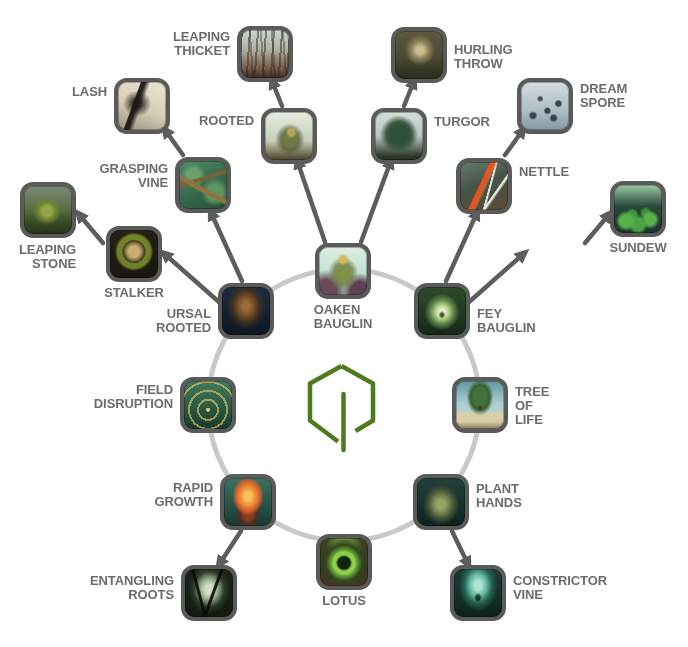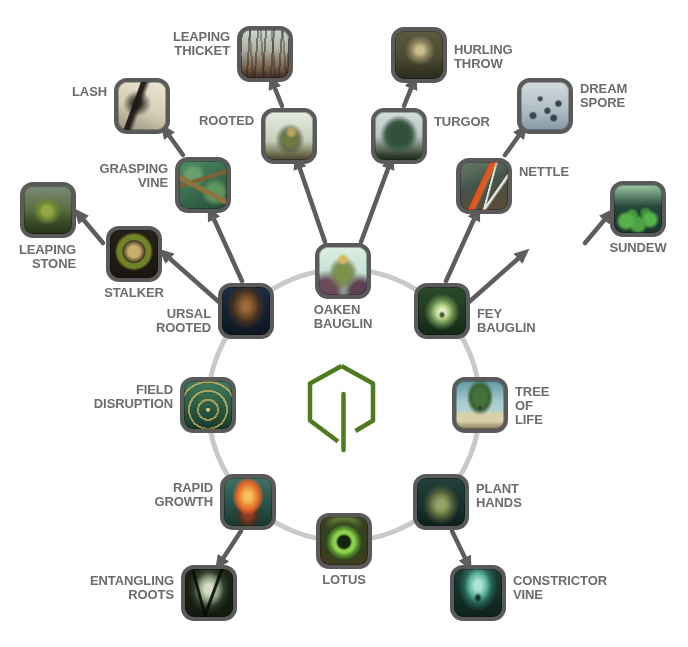--- a/index.html
+++ b/index.html
@@ -272,18 +272,18 @@
     <div class="label l-left" style="top:9px">ENTANGLING
 ROOTS</div>
   </div>
 
   <div class="node" style="left:450px;top:565px">
     <div class="icon art-constrictor-vine"></div>
     <div class="label l-right" style="top:9px">CONSTRICTOR
 VINE</div>
   </div>
 
-  <div class="node" style="left:316px;top:513px">
+  <div class="node" style="left:316px;top:534px">
     <div class="icon art-lotus"></div>
     <div class="label l-below">LOTUS</div>
   </div>
 
 </div>
 
 </body></html>

